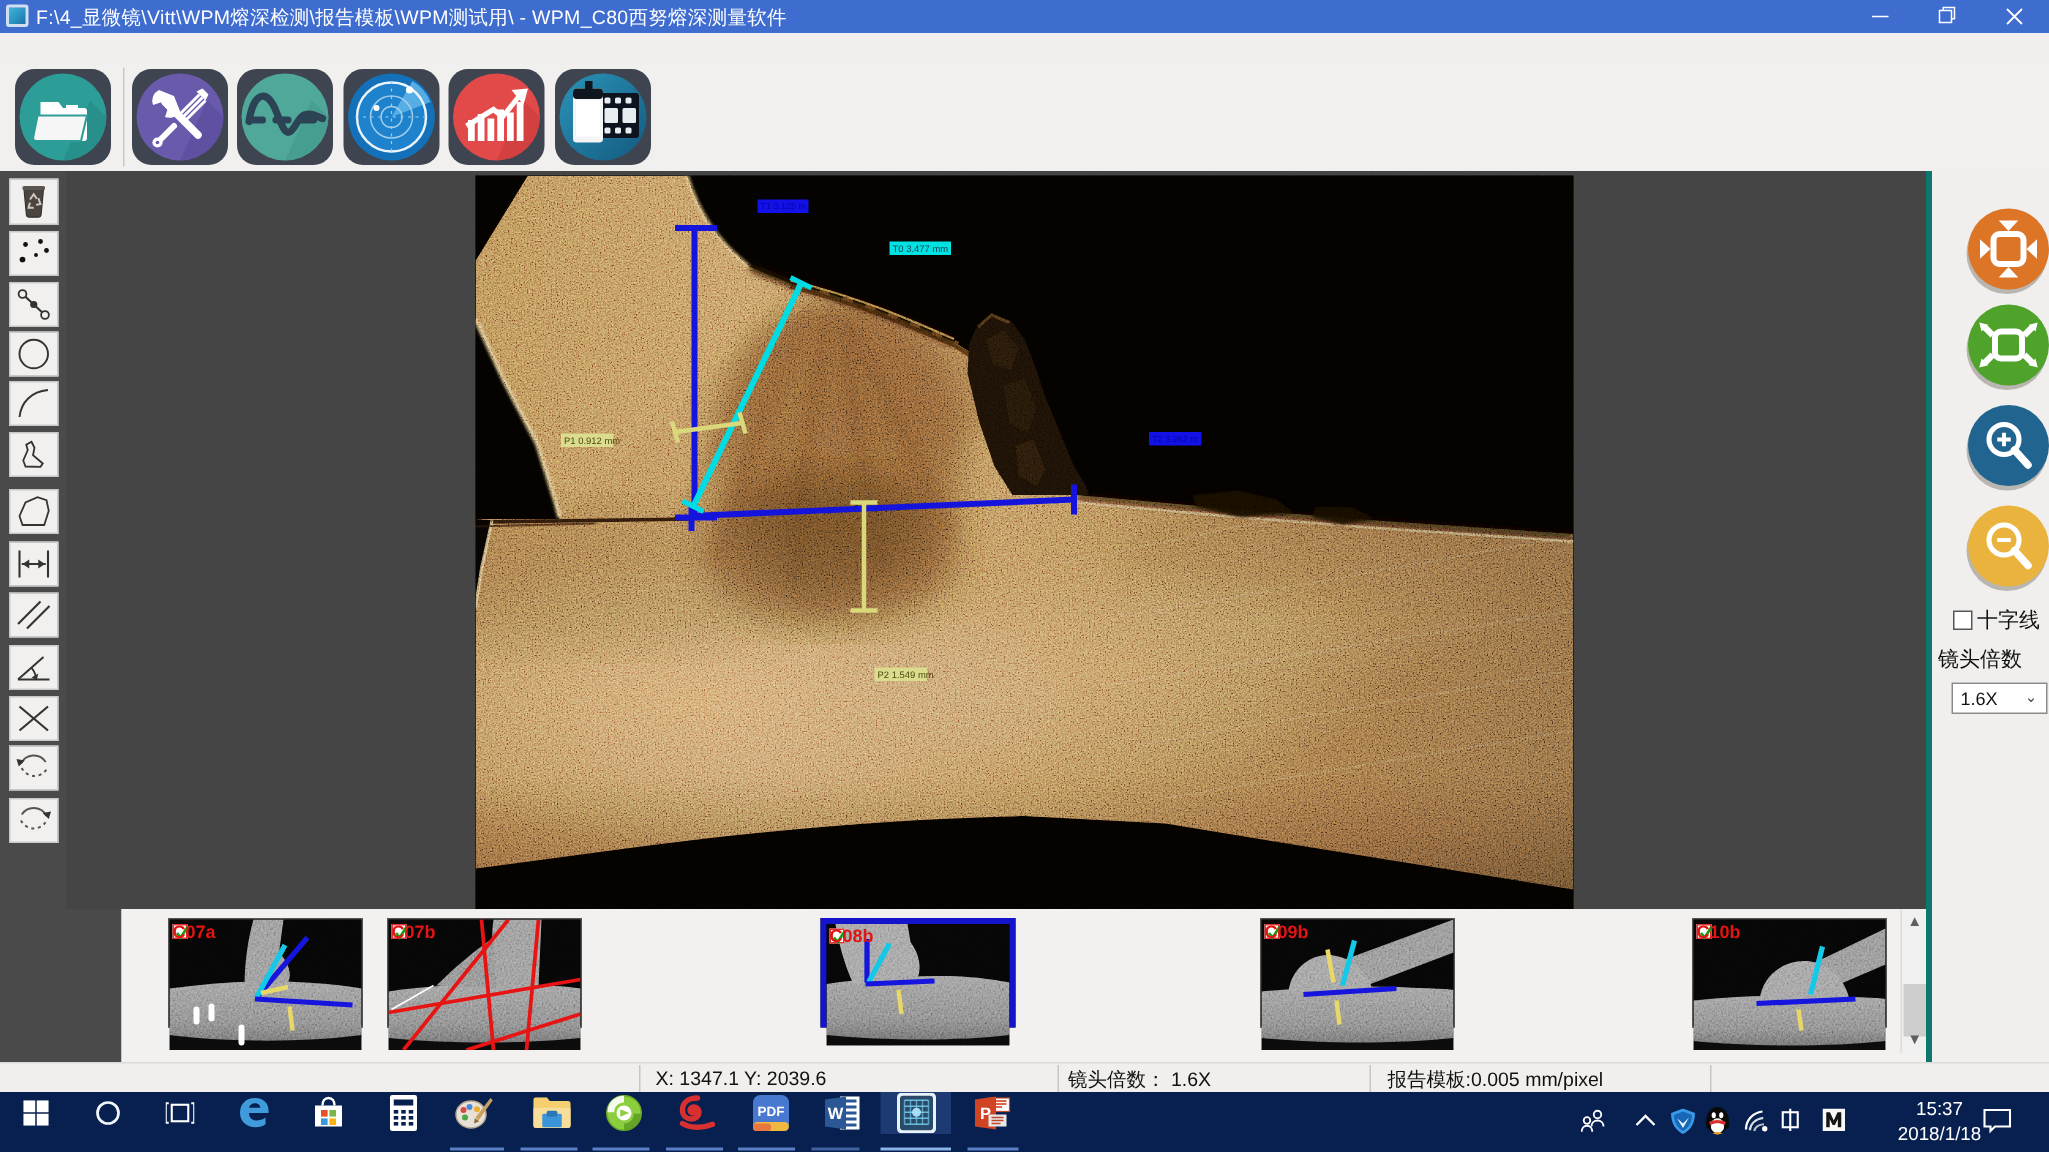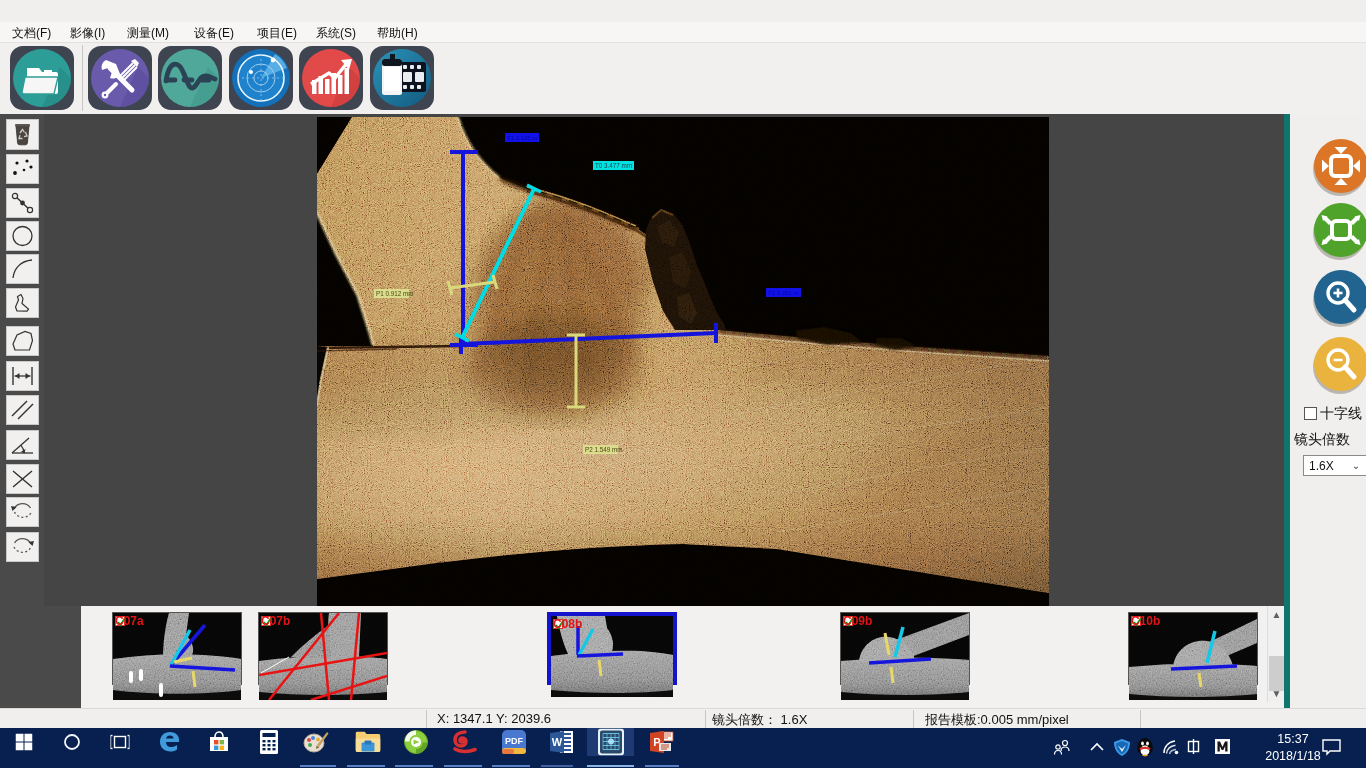--- a/index.html
+++ b/index.html
@@ -18,21 +18,21 @@
 
 #toolbar { left:0; top:43px; width:1366px; height:71px; background:#f1f0ee; }
 .bigicon { position:absolute; top:3px; width:64px; height:64px; border-radius:13px; background:#3e4450; }
 #toolsep { position:absolute; left:82px; top:2px; width:1px; height:66px; background:#c9c7c4; }
 
 #canvas { left:2px; top:114px; width:1282px; height:492px; background:#454545; }
 #sidebar { left:0px; top:114px; width:44px; height:594px; background:#4a4a4a; }
 #darkcorner { left:44px; top:606px; width:37px; height:102px; background:#4a4a4a; }
 .tbtn { position:absolute; left:6px; width:33px; height:30px; background:#f1f0ee; border:1px solid #c8c8c8; }
 
-#rightpanel { left:1284px; top:114px; width:82px; height:594px; background:#f0efed; border-left:6px solid #0f766e; }
+#rightpanel { left:1284px; top:114px; width:82px; height:594px; background:#f0efed; border-left:4px solid #0f766e; }
 .rbtn { position:absolute; left:22px; width:56px; height:56px; }
 #chkrow { position:absolute; left:14px; top:291px; font-size:14px; color:#111; }
 #chkrow .box { display:inline-block; width:13px; height:13px; border:1px solid #555; background:#fff; vertical-align:-2px; margin-right:3px; }
 #lenslbl { position:absolute; left:4px; top:317px; font-size:14px; color:#111; }
 #dropdown { position:absolute; left:13px; top:341px; width:64px; height:21px; background:#fff; border:1px solid #8a8a8a; font-size:12px; color:#111; }
 #dropdown .t { position:absolute; left:5px; top:3px; }
 #dropdown .arr { position:absolute; right:2px; top:0px; width:16px; height:19px; color:#444; font-size:10px; text-align:center; line-height:19px; }
 
 #thumbpanel { left:81px; top:606px; width:1203px; height:102px; background:#f2f1ef; }
 .thumb { position:absolute; top:6px; width:130px; height:73px; background:#000; border:1px solid #555; }
@@ -53,28 +53,35 @@
 .tico { position:absolute; top:0px; width:48px; height:28px; }
 .tico svg { position:absolute; left:50%; top:50%; transform:translate(-50%,-50%); }
 .uline { position:absolute; top:37px; height:2px; background:#5a7fc4; }
 .tico.hl { background:#1d3a72; width:47px; }
 #tray { position:absolute; left:0; top:0; width:1366px; height:40px; color:#fff; }
 #clock { position:absolute; right:28px; top:3px; width:90px; text-align:center; color:#fff; font-size:12.5px; line-height:17px; }
 </style>
 </head>
 <body>
 <div id="app">
-  <div id="menubar" class="abs">
-    <span style="left:12px">文档(F)</span>
-    <span style="left:70px">影像(I)</span>
-    <span style="left:127px">测量(M)</span>
-    <span style="left:194px">设备(E)</span>
-    <span style="left:257px">项目(E)</span>
-    <span style="left:316px">系统(S)</span>
-    <span style="left:377px">帮助(H)</span>
+  <div id="titlebar" class="abs">
+    <div id="appicon"></div>
+    <div class="txt">F:\4_显微镜\Vitt\WPM熔深检测\报告模板\WPM测试用\ - WPM_C80西努熔深测量软件</div>
+    <div id="winbtns">
+      <div><svg width="45" height="22">
+            <line x1="17" y1="11" x2="28" y2="11" stroke="#fff" stroke-width="1"></line>
+          </svg></div>
+      <div><svg width="45" height="22">
+            <rect x="17" y="7" width="8" height="8" fill="none" stroke="#fff"></rect>
+            <path d="M19.5 7 V5 H27 V12.5 H25" fill="none" stroke="#fff"></path>
+          </svg></div>
+      <div><svg width="45" height="22">
+            <path d="M17 6 L27 16 M27 6 L17 16" stroke="#fff" stroke-width="1.2"></path>
+          </svg></div>
+    </div>
   </div>
   <div id="toolbar" class="abs">
     <div id="toolsep"></div>
     <div class="bigicon" style="left:10px">
       <svg width="64" height="64" viewBox="0 0 64 64">
         <circle cx="32" cy="32" r="29" fill="#2d9d98"></circle>
         <path d="M32 61 A29 29 0 0 0 61 32 L50 21 Z" fill="#238781" opacity=".6"></path>
         <path d="M17 22 h12 l3 4 h2 v-2 h8 v2 h4 a2 2 0 0 1 2 2 v18 a2 2 0 0 1 -2 2 h-27 a2 2 0 0 1 -2 -2 z" fill="#fff"></path>
         <path d="M15 31 h33 l-4 17 h-30 a2 2 0 0 1 -2 -2 z" fill="#f6f6f6" stroke="#2d9d98" stroke-width="1.4"></path>
       </svg>

